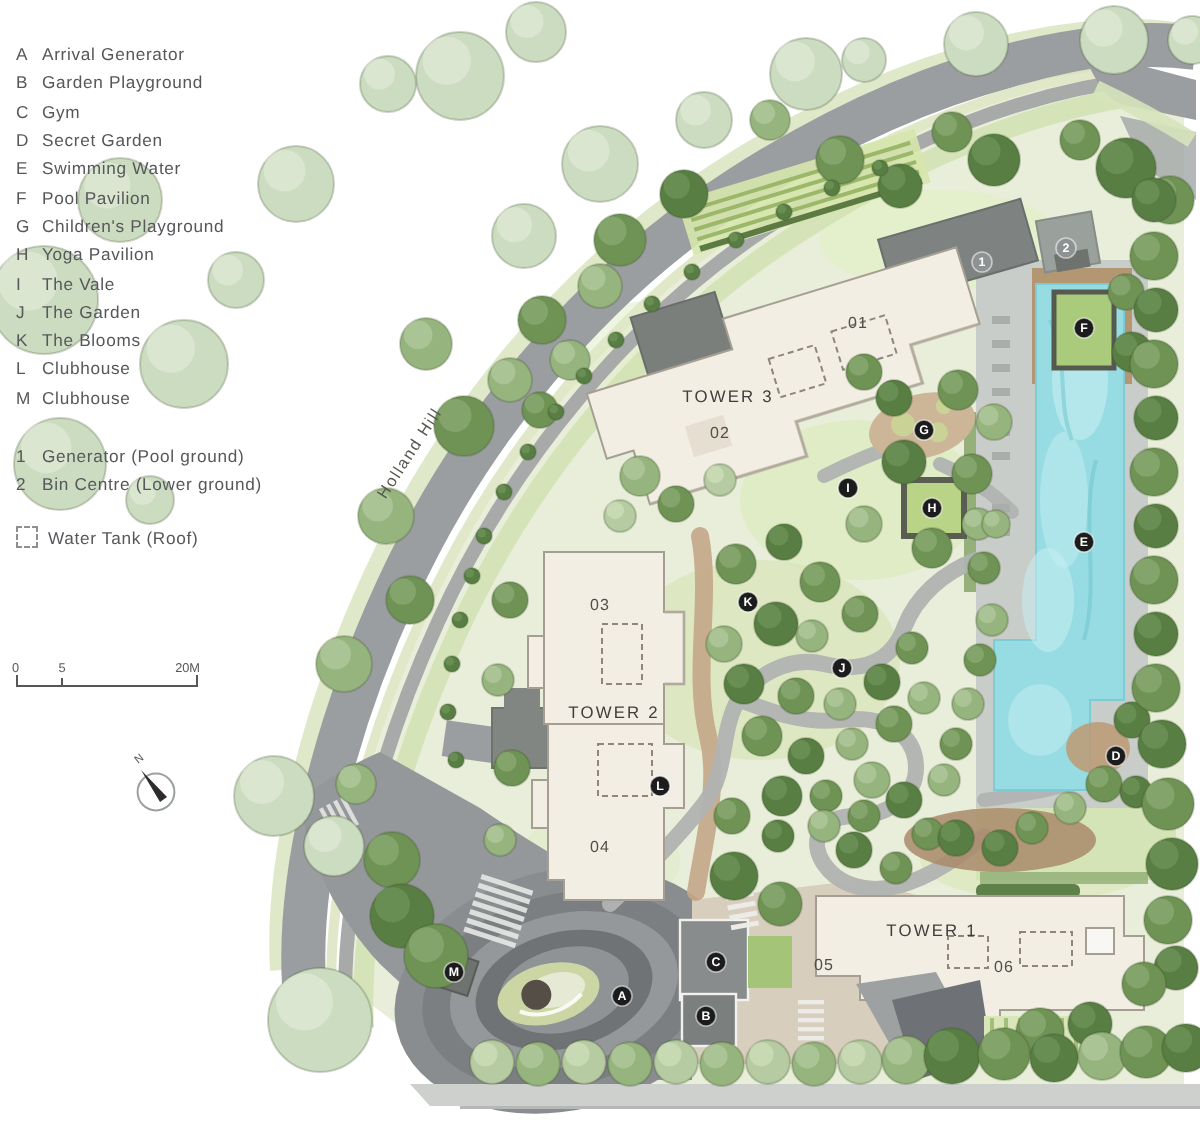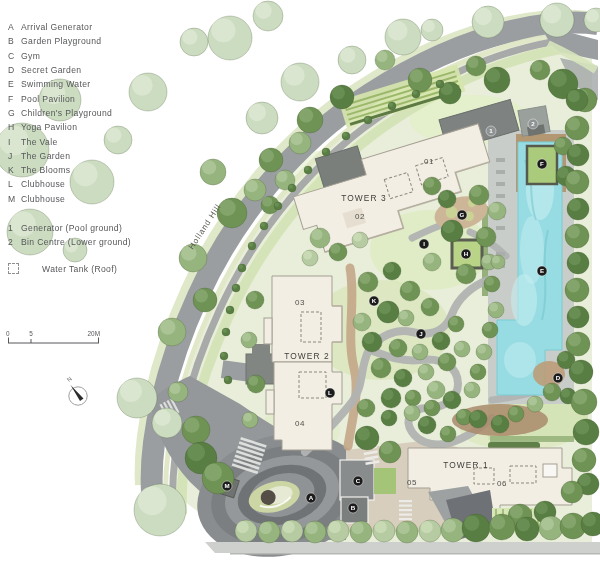--- a/index.html
+++ b/index.html
@@ -1018,17 +1018,17 @@
           <span class="lg-label">Generator (Pool ground)</span>
         </div>
         <div class="lg-row">
           <span class="lg-key">2</span>
           <span class="lg-label">Bin Centre (Lower ground)</span>
         </div>
       </div>
   <div class="lg-gap2"></div>
   <div class="lg-row">
     <span class="wt-icon"></span>
-    <span class="lg-label" style="margin-left:20px">Water Tank (Roof)</span>
+    <span class="lg-label" style="margin-left:2px">Water Tank (Roof)</span>
   </div>
 </div>
 
 </div>
 
 </body></html>

